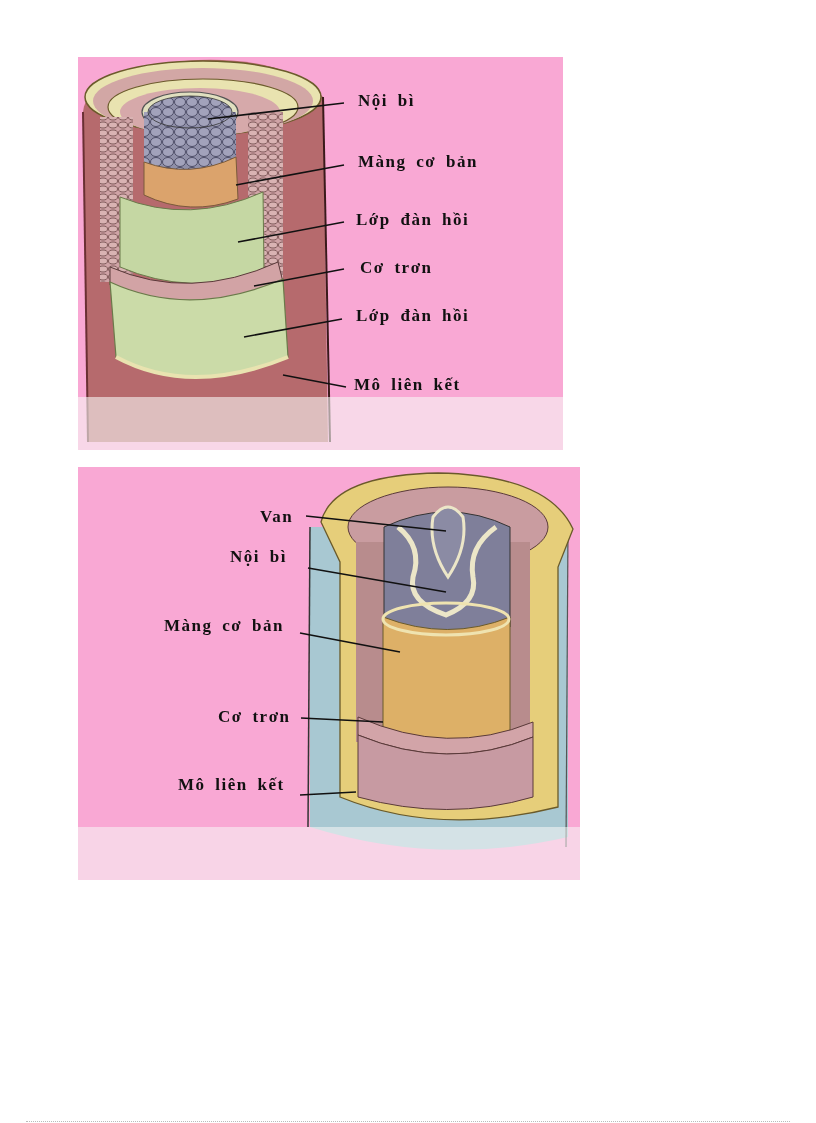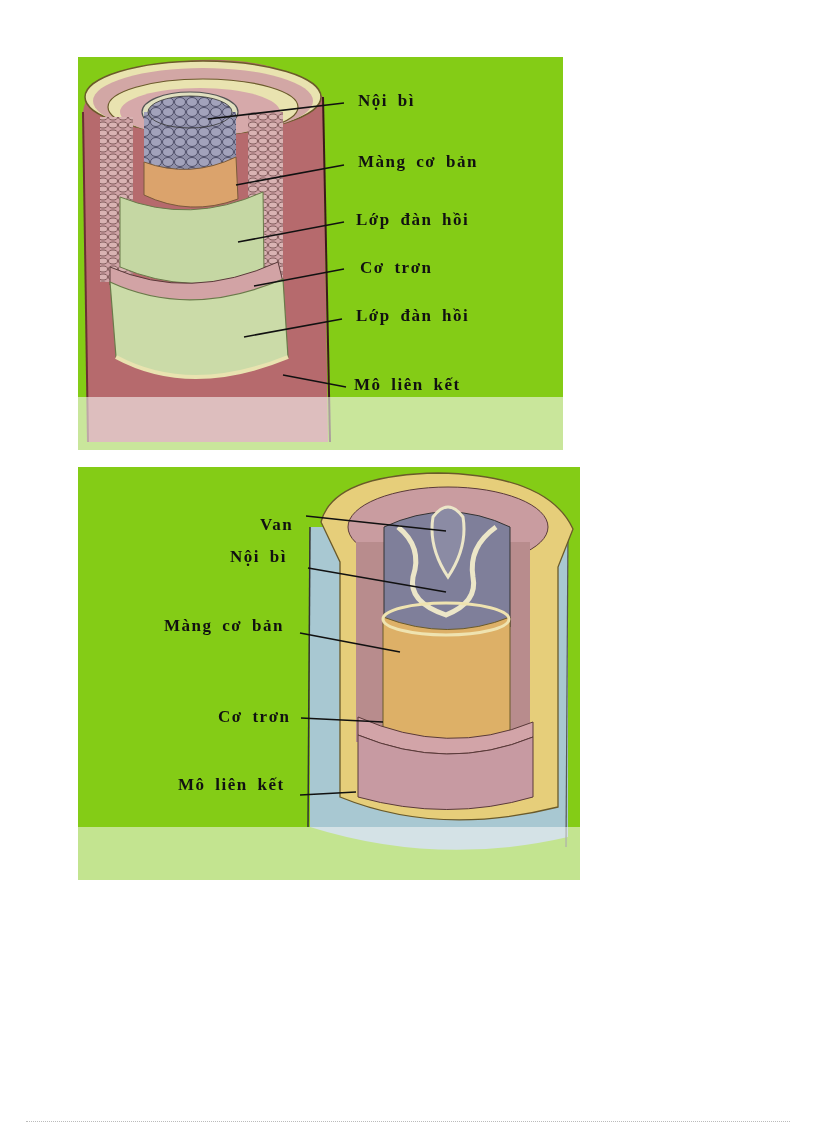--- a/index.html
+++ b/index.html
@@ -1,17 +1,17 @@
 <!DOCTYPE html>
 <html><head>
 <meta charset="utf-8">
 <style>
   html, body { margin:0; padding:0; background:#ffffff; }
   body { width:816px; height:1123px; position:relative; overflow:hidden; font-family:"Liberation Serif", serif; }
-  .figure { position:absolute; background:#84cc16; overflow:hidden; }
+  .figure { position:absolute; background:#f9a8d4; overflow:hidden; }
   #fig-artery { left:78px; top:57px; width:485px; height:393px; }
   #fig-vein { left:78px; top:467px; width:502px; height:413px; }
   .label { position:absolute; font-weight:bold; font-size:17px; color:#111; white-space:nowrap; letter-spacing:1.5px; word-spacing:4px; }
   svg { position:absolute; left:0; top:0; }
   .footer-line { position:absolute; left:26px; top:1121px; width:764px; border-top:1px dotted #bbb; }
 </style>
 </head>
 <body>
 
 <div class="figure" id="fig-artery">
@@ -93,20 +93,20 @@
     <path d="M280,250 Q370,290 455,255 L455,270 Q370,305 280,268 Z" fill="#d2a4a8" stroke="#5a3a3a" stroke-width="1"></path>
 
     <path d="M280,268 Q370,305 455,270 L455,330 Q370,355 280,330 Z" fill="#c79aa2" stroke="#5a3a3a" stroke-width="1"></path>
 
     <line x1="228" y1="49" x2="368" y2="64" stroke="#111" stroke-width="1.6"></line>
     <line x1="230" y1="101" x2="368" y2="125" stroke="#111" stroke-width="1.6"></line>
     <line x1="222" y1="166" x2="322" y2="185" stroke="#111" stroke-width="1.6"></line>
     <line x1="223" y1="251" x2="305" y2="255" stroke="#111" stroke-width="1.6"></line>
     <line x1="222" y1="328" x2="278" y2="325" stroke="#111" stroke-width="1.6"></line>
   </svg>
-  <div class="label" style="left:182px;top:48px;">Van</div>
+  <div class="label" style="left:182px;top:40px;">Van</div>
   <div class="label" style="left:152px;top:80px;">Nội bì</div>
   <div class="label" style="left:86px;top:149px;">Màng cơ bản</div>
   <div class="label" style="left:140px;top:240px;">Cơ trơn</div>
   <div class="label" style="left:100px;top:308px;">Mô liên kết</div>
 </div>
 
 <div class="footer-line"></div>
 
 </body></html>

